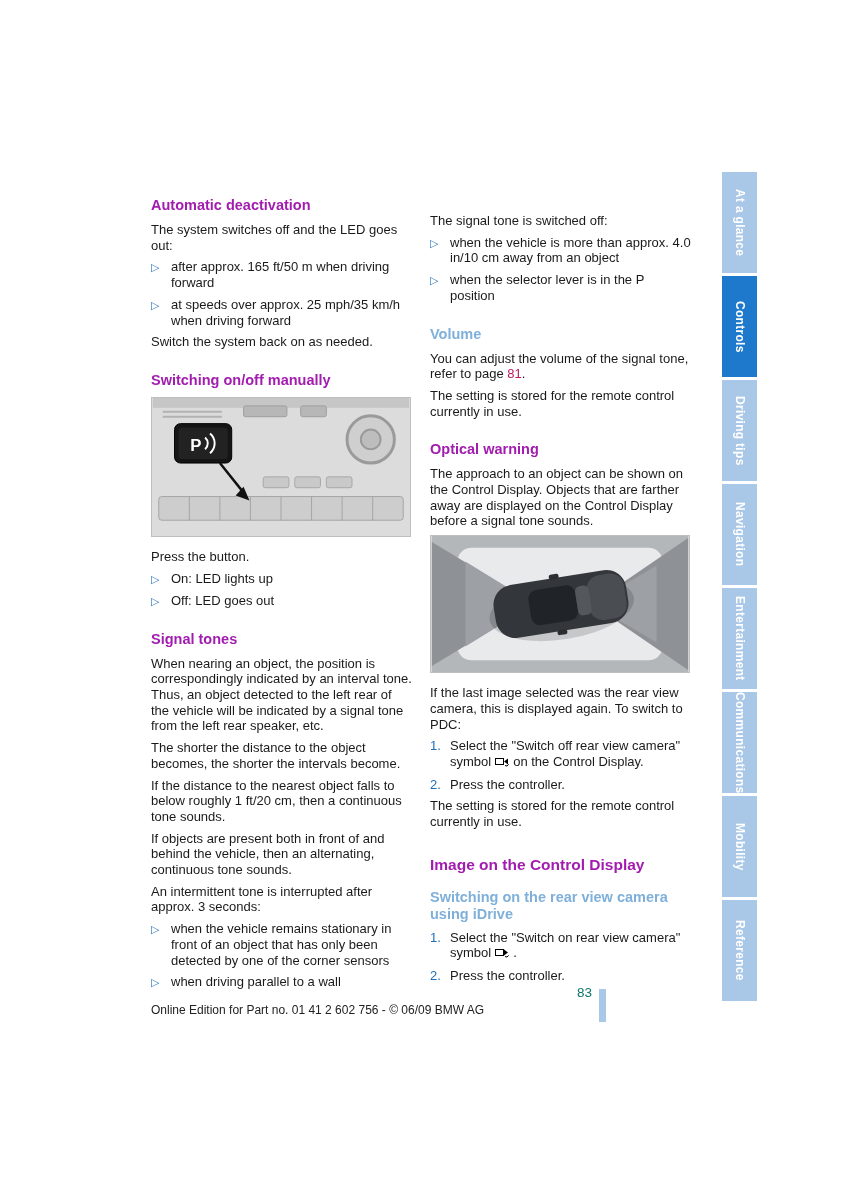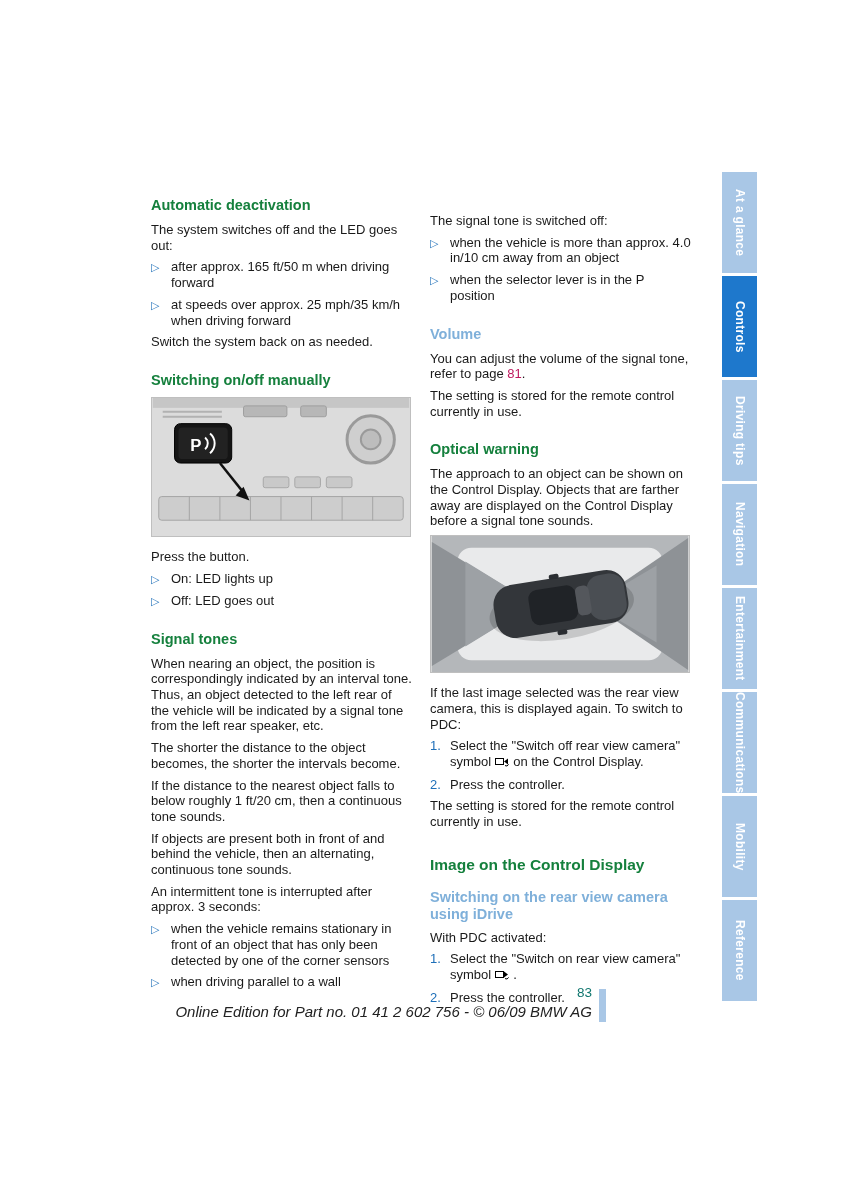--- a/index.html
+++ b/index.html
@@ -8,21 +8,21 @@
     width:848px; height:1200px; background:#ffffff;
     font-family:"Liberation Sans", sans-serif; color:#1a1a1a;
     position:relative; overflow:hidden;
   }
   .col { position:absolute; top:197px; }
   .col-left  { left:151px; width:262px; }
   .col-right { left:430px; width:262px;margin-top:16px; }
 
   p  { font-size:13px; line-height:15.7px; margin:0 0 6px; }
 
-  h2 { font-size:14.5px; line-height:17px; color:#15803d; font-weight:bold; margin:22px 0 8px; }
+  h2 { font-size:14.5px; line-height:17px; color:#a21caf; font-weight:bold; margin:22px 0 8px; }
   h2.first { margin-top:0; }
   h2.light { color:#7fb0da; }
   h2.big { font-size:15.5px; margin-top:26px; }
   h3.light { font-size:14.5px; line-height:17px; color:#7fb0da; font-weight:bold; margin:16px 0 7px; }
 
   .bullet { display:flex; font-size:13px; line-height:15.7px; margin:0 0 6px; }
   .bullet .tri { flex:0 0 20px; color:#1e6fb8; font-size:11px; line-height:15px; padding-top:1px; }
   .bullet .txt { flex:1; }
 
   .step { display:flex; font-size:13px; line-height:15.7px; margin:0 0 6px; }
@@ -48,21 +48,21 @@
   }
   .tab.active { background:#1e78cc; }
 
   
   .pagenum {
     position:absolute; left:151px; top:985px; width:455px;
     text-align:right; padding-right:14px; font-size:13.5px; color:#0f766e;
   }
   .footerline {
     position:absolute; left:151px; top:1003px; width:455px;
-    text-align:right; padding-right:14px; font-size:15px; color:#222;font-style:italic;
+    text-align:left; padding-right:14px; font-size:12px; color:#222;
   }
   .footer-bar {
     position:absolute; left:599px; top:989px; width:7px; height:33px;
     background:#a9c7e6;
   }
 </style>
 </head>
 <body>
 
 <div>
@@ -196,21 +196,20 @@
     </div>
     <div class="step">
       <span class="num">2.</span>
       <span class="txt">Press the controller.</span>
     </div>
 
     <p>The setting is stored for the remote control currently in use.</p>
 
     <h2 class="big">Image on the Control Display</h2>
     <h3 class="light">Switching on the rear view camera using iDrive</h3>
-    <p>With PDC activated:</p>
 
     <div class="step">
       <span class="num">1.</span>
       <span class="txt">
         <span>Select the "Switch on rear view camera" symbol</span><span class="icon-cam"><svg width="14" height="11" viewBox="0 0 14 11">
               <rect x="0.5" y="2.5" width="8" height="6" fill="none" stroke="#000"></rect>
               <path d="M13 5.5 L9 2.6 V8.4 Z" fill="#000"></path>
               <path d="M10 9.6 q2.4 1.4 3.6 -1.2" stroke="#000" fill="none"></path>
             </svg></span><span>.</span>
       </span>

